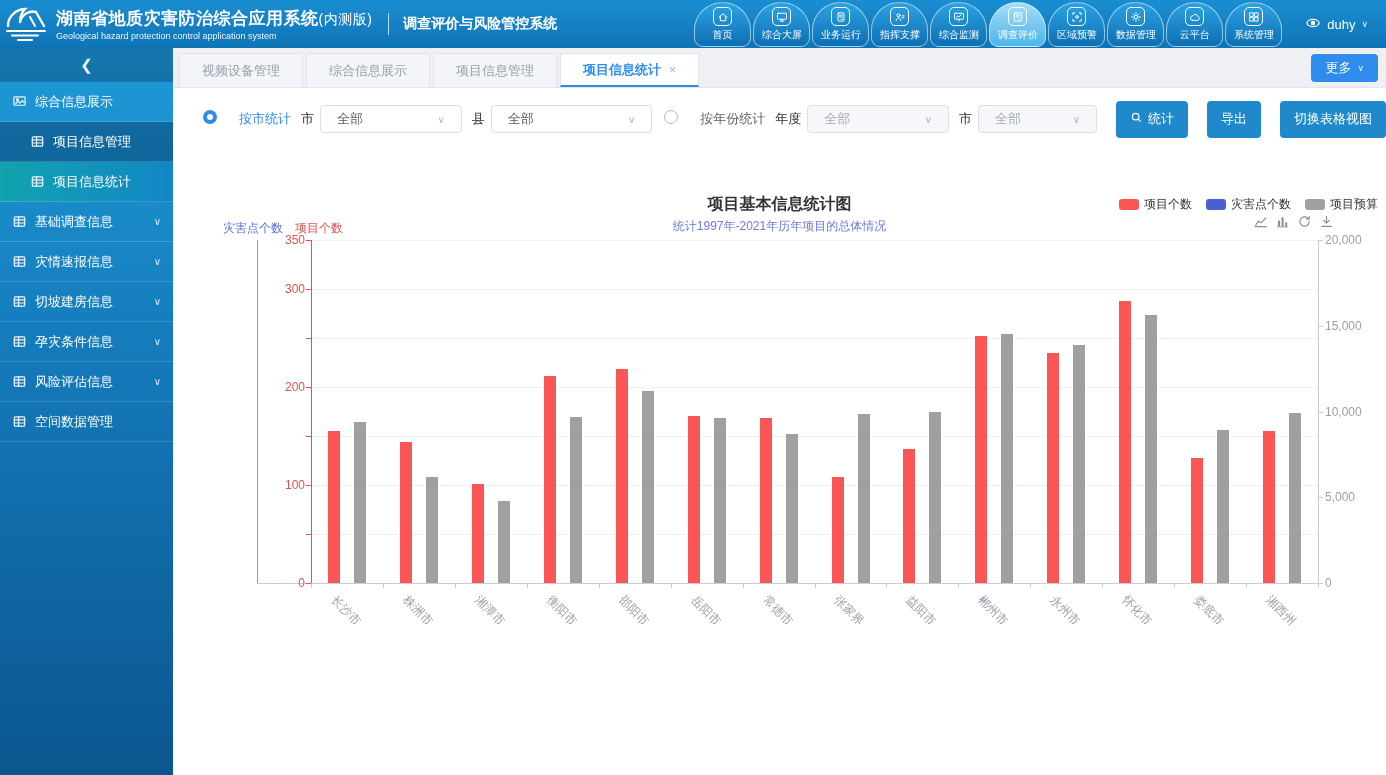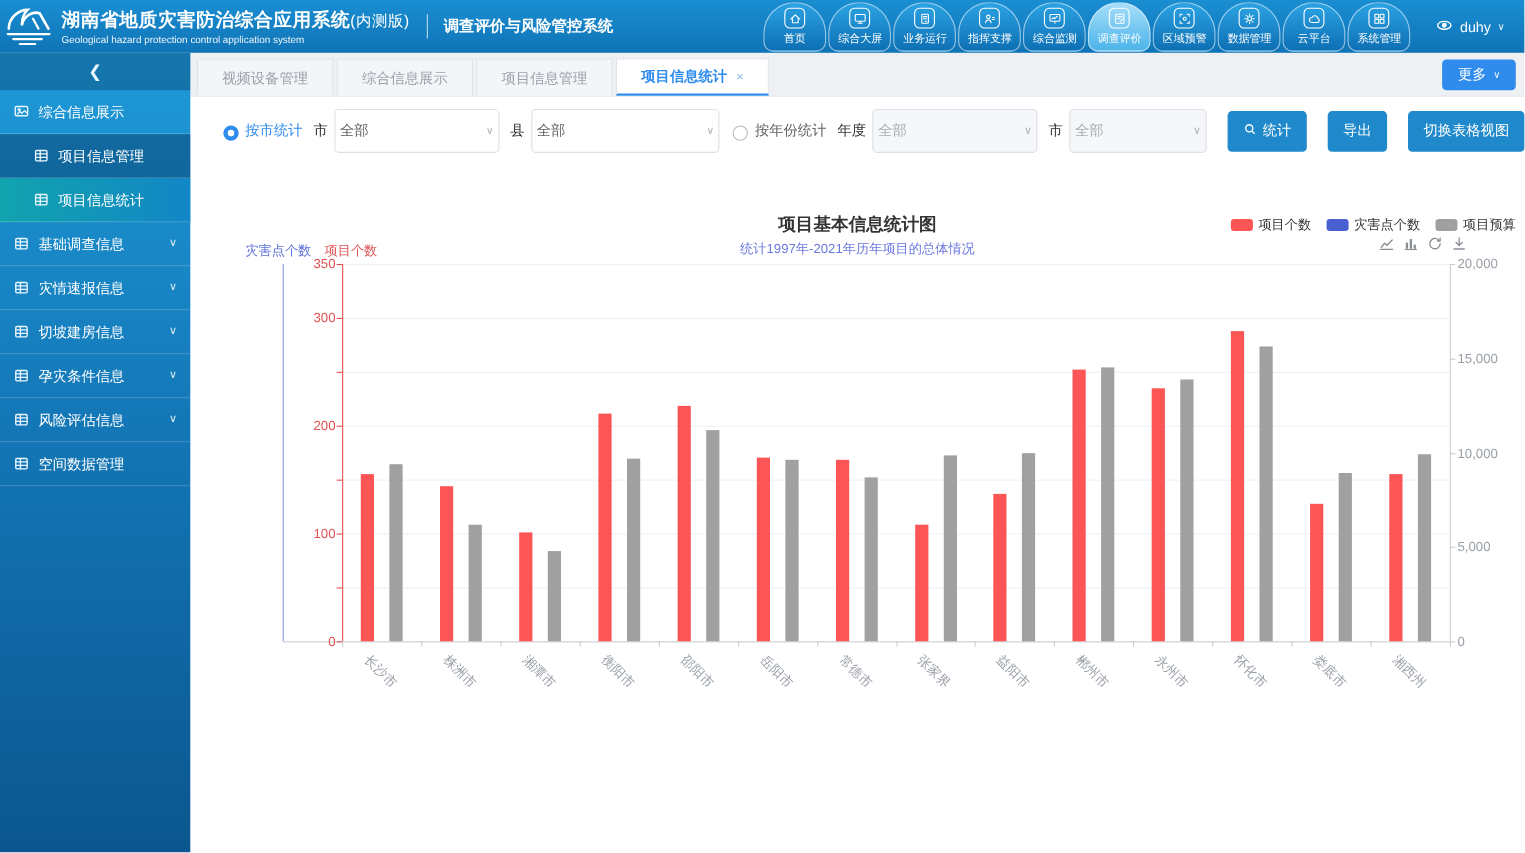--- a/index.html
+++ b/index.html
@@ -53,28 +53,28 @@
     background:#f3f5f8; border:1px solid #e0e4ea; border-bottom:none; color:#9aa1ab;
     font-size:13px; cursor:pointer; white-space:nowrap; }
   .tab.active { background:#fff; color:#2f8ced; border-bottom:2px solid #2f8ced; font-weight:bold; }
   .tab .tab-close { margin-left:8px; font-size:12px; color:#8fb9e8; font-weight:normal; }
   .more-btn { margin-left:auto; margin-bottom:5px; background:#2f8ced; color:#fff; border:none;
     border-radius:4px; height:28px; padding:0 14px; font-size:13px; cursor:pointer;
     display:flex; align-items:center; gap:6px;justify-content:center; }
 
   
   .filterbar { height:62px; display:flex; align-items:center; padding-left:30px; background:#fff; }
-  .radio { display:flex; align-items:flex-end; gap:6px; cursor:pointer; white-space:nowrap; }
+  .radio { display:flex; align-items:flex-start; gap:22px; cursor:pointer; white-space:nowrap; }
   .radio-dot { width:14px; height:14px; border-radius:50%; border:1px solid #b6babf; background:#fff; }
   .radio.checked .radio-dot { border:4px solid #2f8ced; }
   .radio-label { font-size:13px; color:#606266; }
   .radio.checked .radio-label { color:#2f8ced; }
   .f-label { font-size:13px; color:#303133; margin:0 6px 0 10px; white-space:nowrap; }
-  .select { height:40px; border:1px solid #dcdfe6; border-radius:4px; background:#fff;
-    display:flex; align-items:center; padding:0 4px; font-size:13px; color:#606266; cursor:pointer; }
+  .select { height:28px; border:1px solid #dcdfe6; border-radius:4px; background:#fff;
+    display:flex; align-items:center; padding:0 16px; font-size:13px; color:#606266; cursor:pointer; }
   .select .sel-chev { margin-left:auto; color:#b0b3b8; font-size:10px; }
   .select.disabled { background:#f5f7fa; color:#a8abb2; cursor:not-allowed; }
   .f-btn { height:37px; background:#2089cb; color:#fff; border:none; border-radius:4px;
     font-size:13px; padding:0 14px; margin-left:19px; cursor:pointer;
     display:flex; align-items:center; gap:5px; white-space:nowrap; }
   .f-btn svg { width:13px; height:13px; }
 
   
   .chart-root { position:relative; width:1213px; height:540px; }
   .c-title { position:absolute; left:0; top:44px; width:100%; text-align:center;

